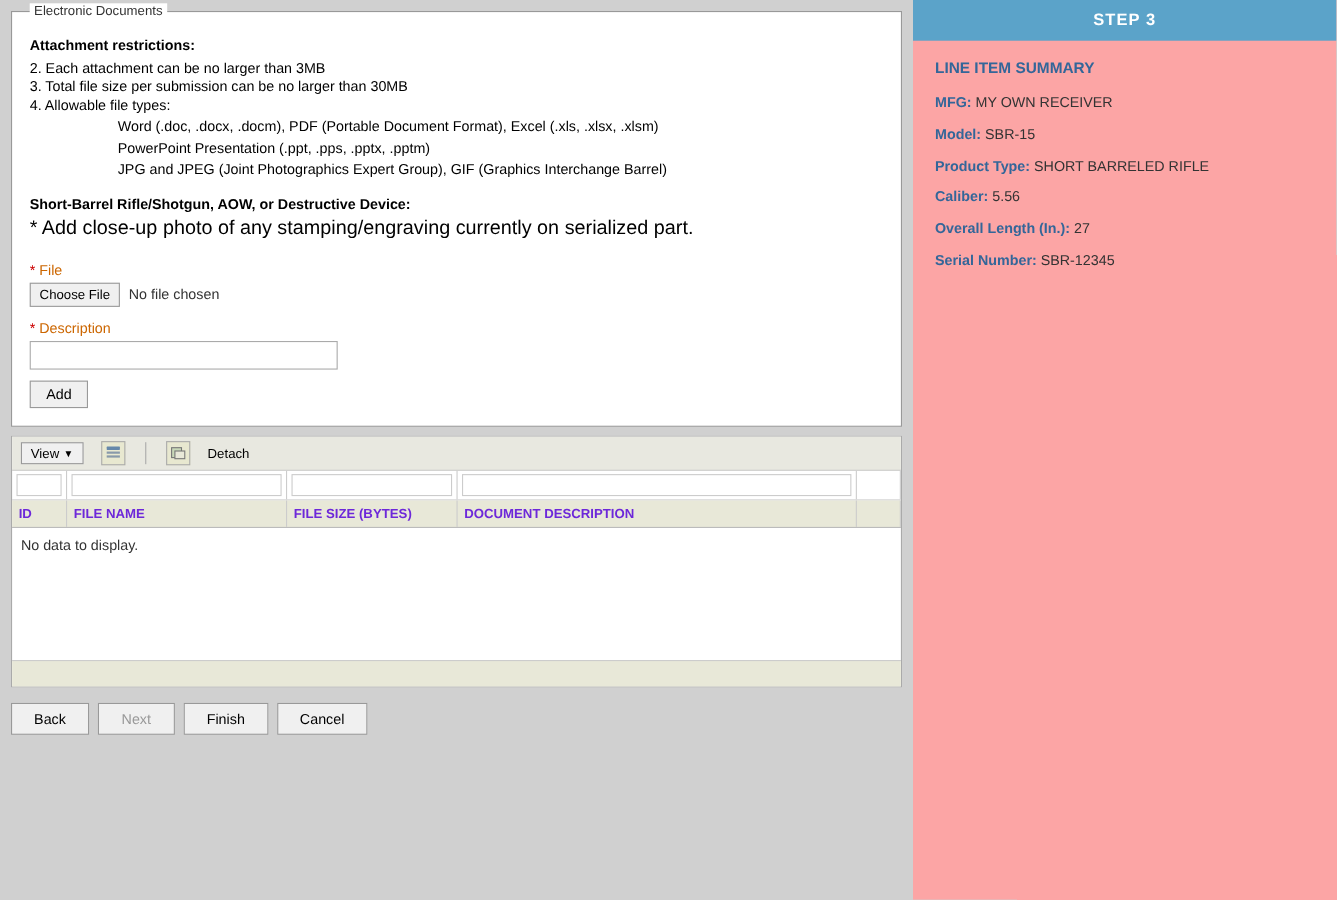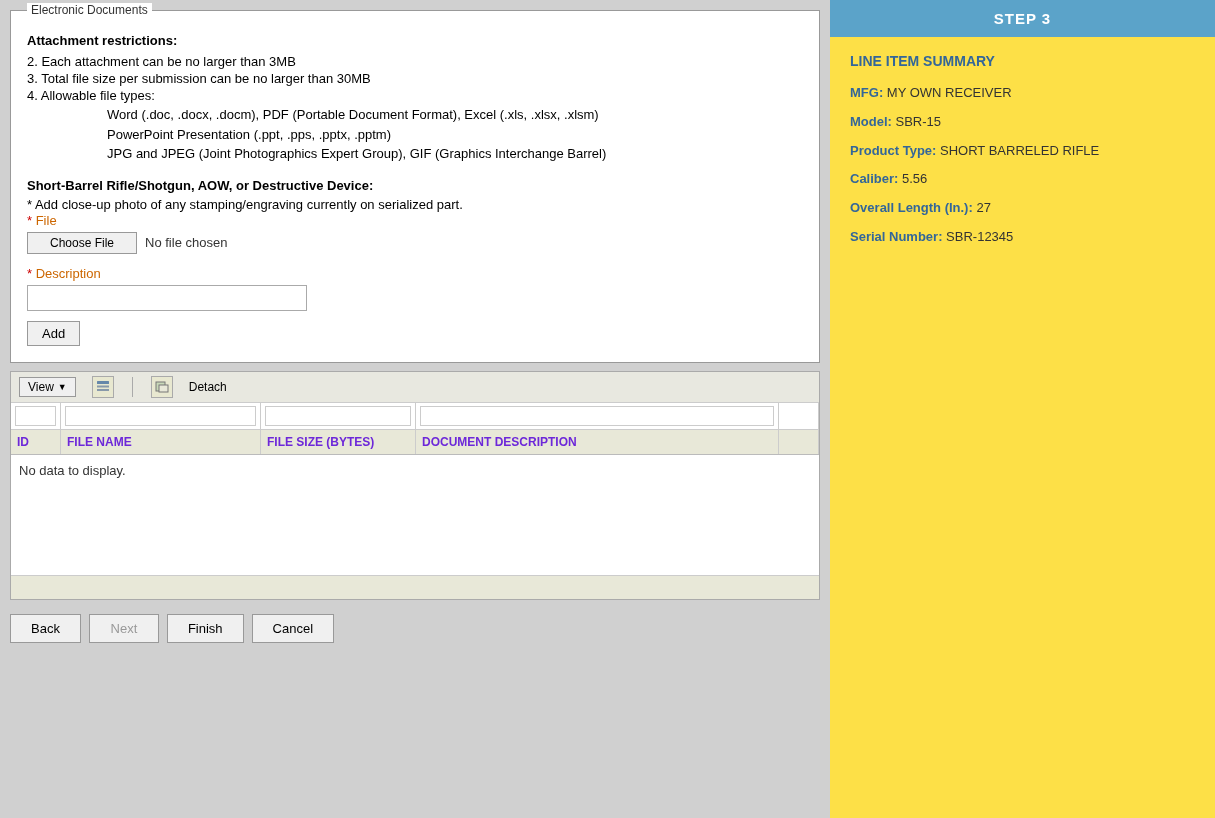--- a/index.html
+++ b/index.html
@@ -51,41 +51,41 @@
       line-height: 1.5;
     }
 
     .sbr-title {
       font-weight: bold;
       font-size: 13px;
       margin: 14px 0 4px 0;
     }
 
     .sbr-note {
-      font-size: 13px;
-      margin-bottom: 1px;
+      font-size: 18px;
+      margin-bottom: 20px;
     }
 
     .field-label {
       color: #cc6600;
       font-size: 13px;
       margin-bottom: 4px;
     }
 
     .file-row {
       display: flex;
       align-items: center;
       gap: 8px;
       margin-bottom: 12px;
     }
 
     .choose-file-btn {
       background: #f0f0f0;
       border: 1px solid #999;
-      padding: 3px 22px;
+      padding: 3px 8px;
       font-size: 12px;
       cursor: pointer;
     }
 
     .no-file-text {
       font-size: 13px;
       color: #333;
     }
 
     .description-label {
@@ -235,21 +235,21 @@
     }
 
     .nav-btn:disabled, .nav-btn.disabled {
       color: #999;
       cursor: default;
     }
 
     
     .right-panel {
       width: 385px;
-      background: #fde047;
+      background: #fca5a5;
       flex-shrink: 0;
     }
 
     .step-header {
       background: #5ba3c9;
       color: #fff;
       text-align: center;
       padding: 10px;
       font-size: 15px;
       font-weight: bold;

